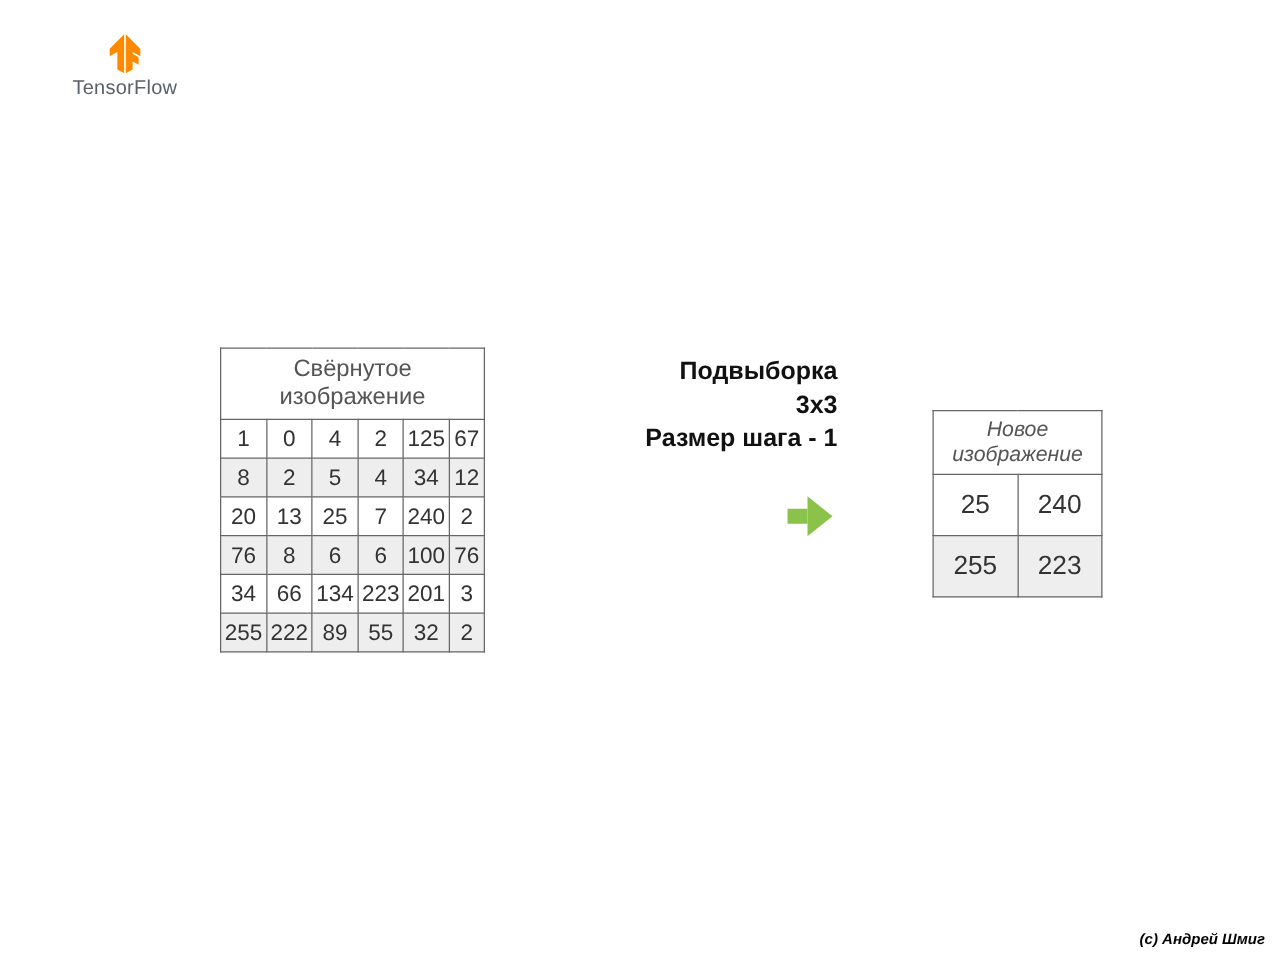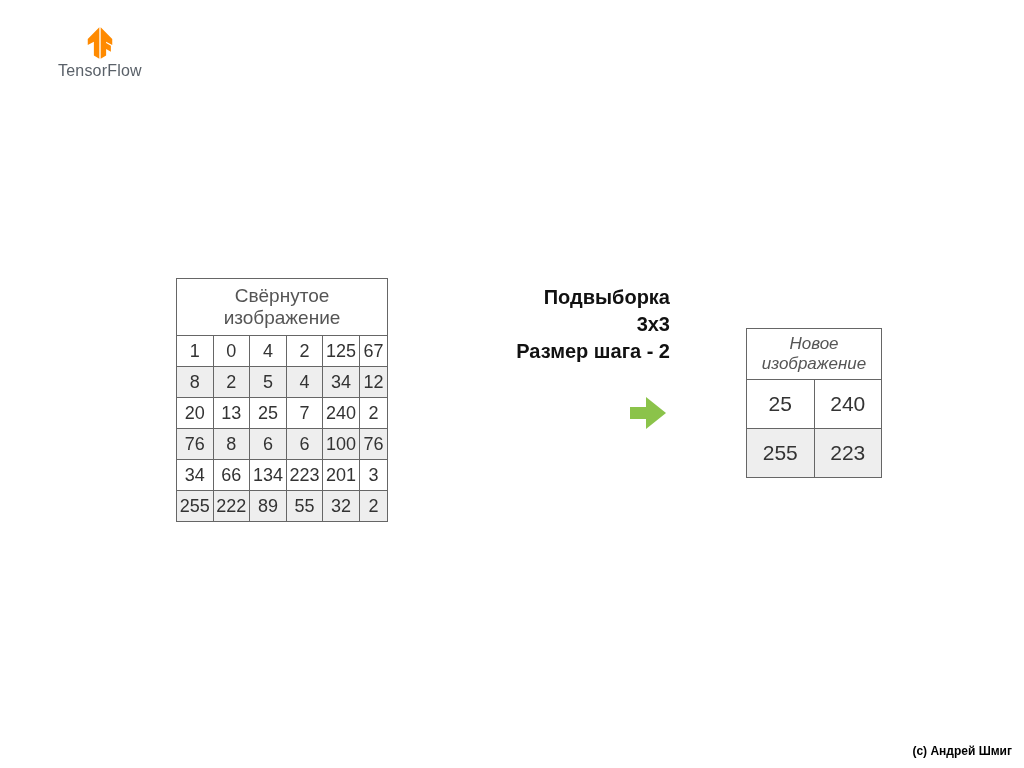--- a/index.html
+++ b/index.html
@@ -91,20 +91,21 @@
     display: inline-block;
   }
 
   
   .credit {
     position: absolute;
     right: 12px; bottom: 10px;
     font-size: 12px;
     font-weight: 700;
     color: #000;
+    font-style: italic;
   }
 </style>
 </head>
 <body>
 
 <div class="logo">
   <div class="logo-mark">
     <svg viewBox="0 0 100 100" width="34" height="34">
       <g fill="#ff8a00">
         <polygon points="48,4 48,96 32,87 32,46 14,56 14,38"></polygon>
@@ -169,21 +170,21 @@
       <td>32</td>
       <td>2</td>
     </tr>
   </tbody>
     </table>
 </div>
 
 <div class="center-block">
   <div class="lbl">Подвыборка</div>
   <div class="lbl">3x3</div>
-  <div class="lbl">Размер шага - 2</div>
+  <div class="lbl">Размер шага - 1</div>
   <div class="arrow">
     <svg width="44" height="40" viewBox="0 0 44 40">
       <g fill="#8BC34A">
         <rect x="4" y="14" width="16" height="12"></rect>
         <polygon points="20,4 40,20 20,36"></polygon>
       </g>
     </svg>
   </div>
 </div>
 

